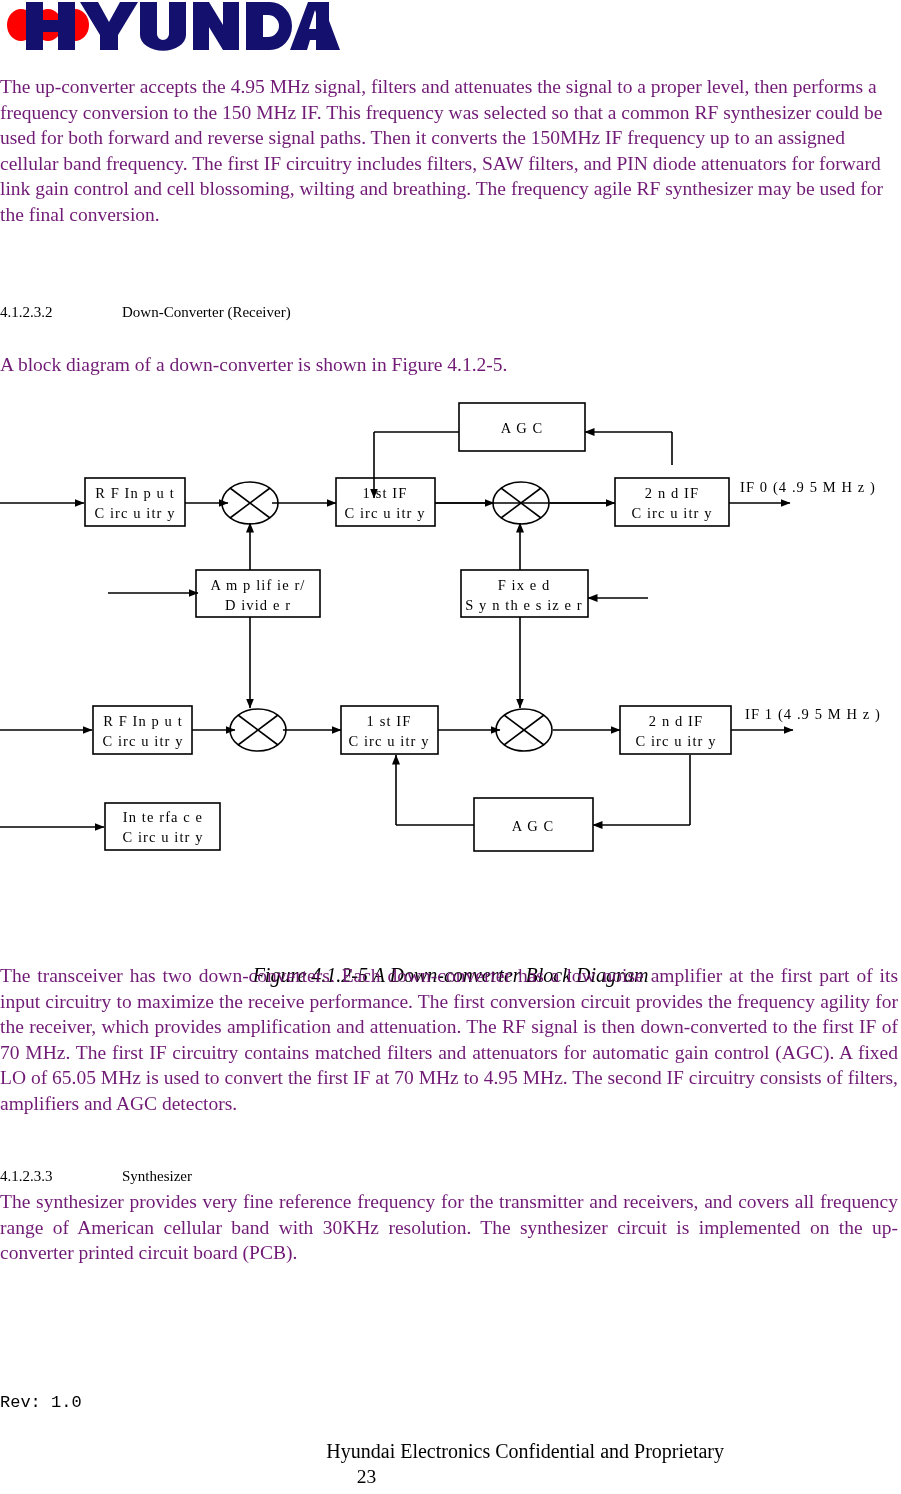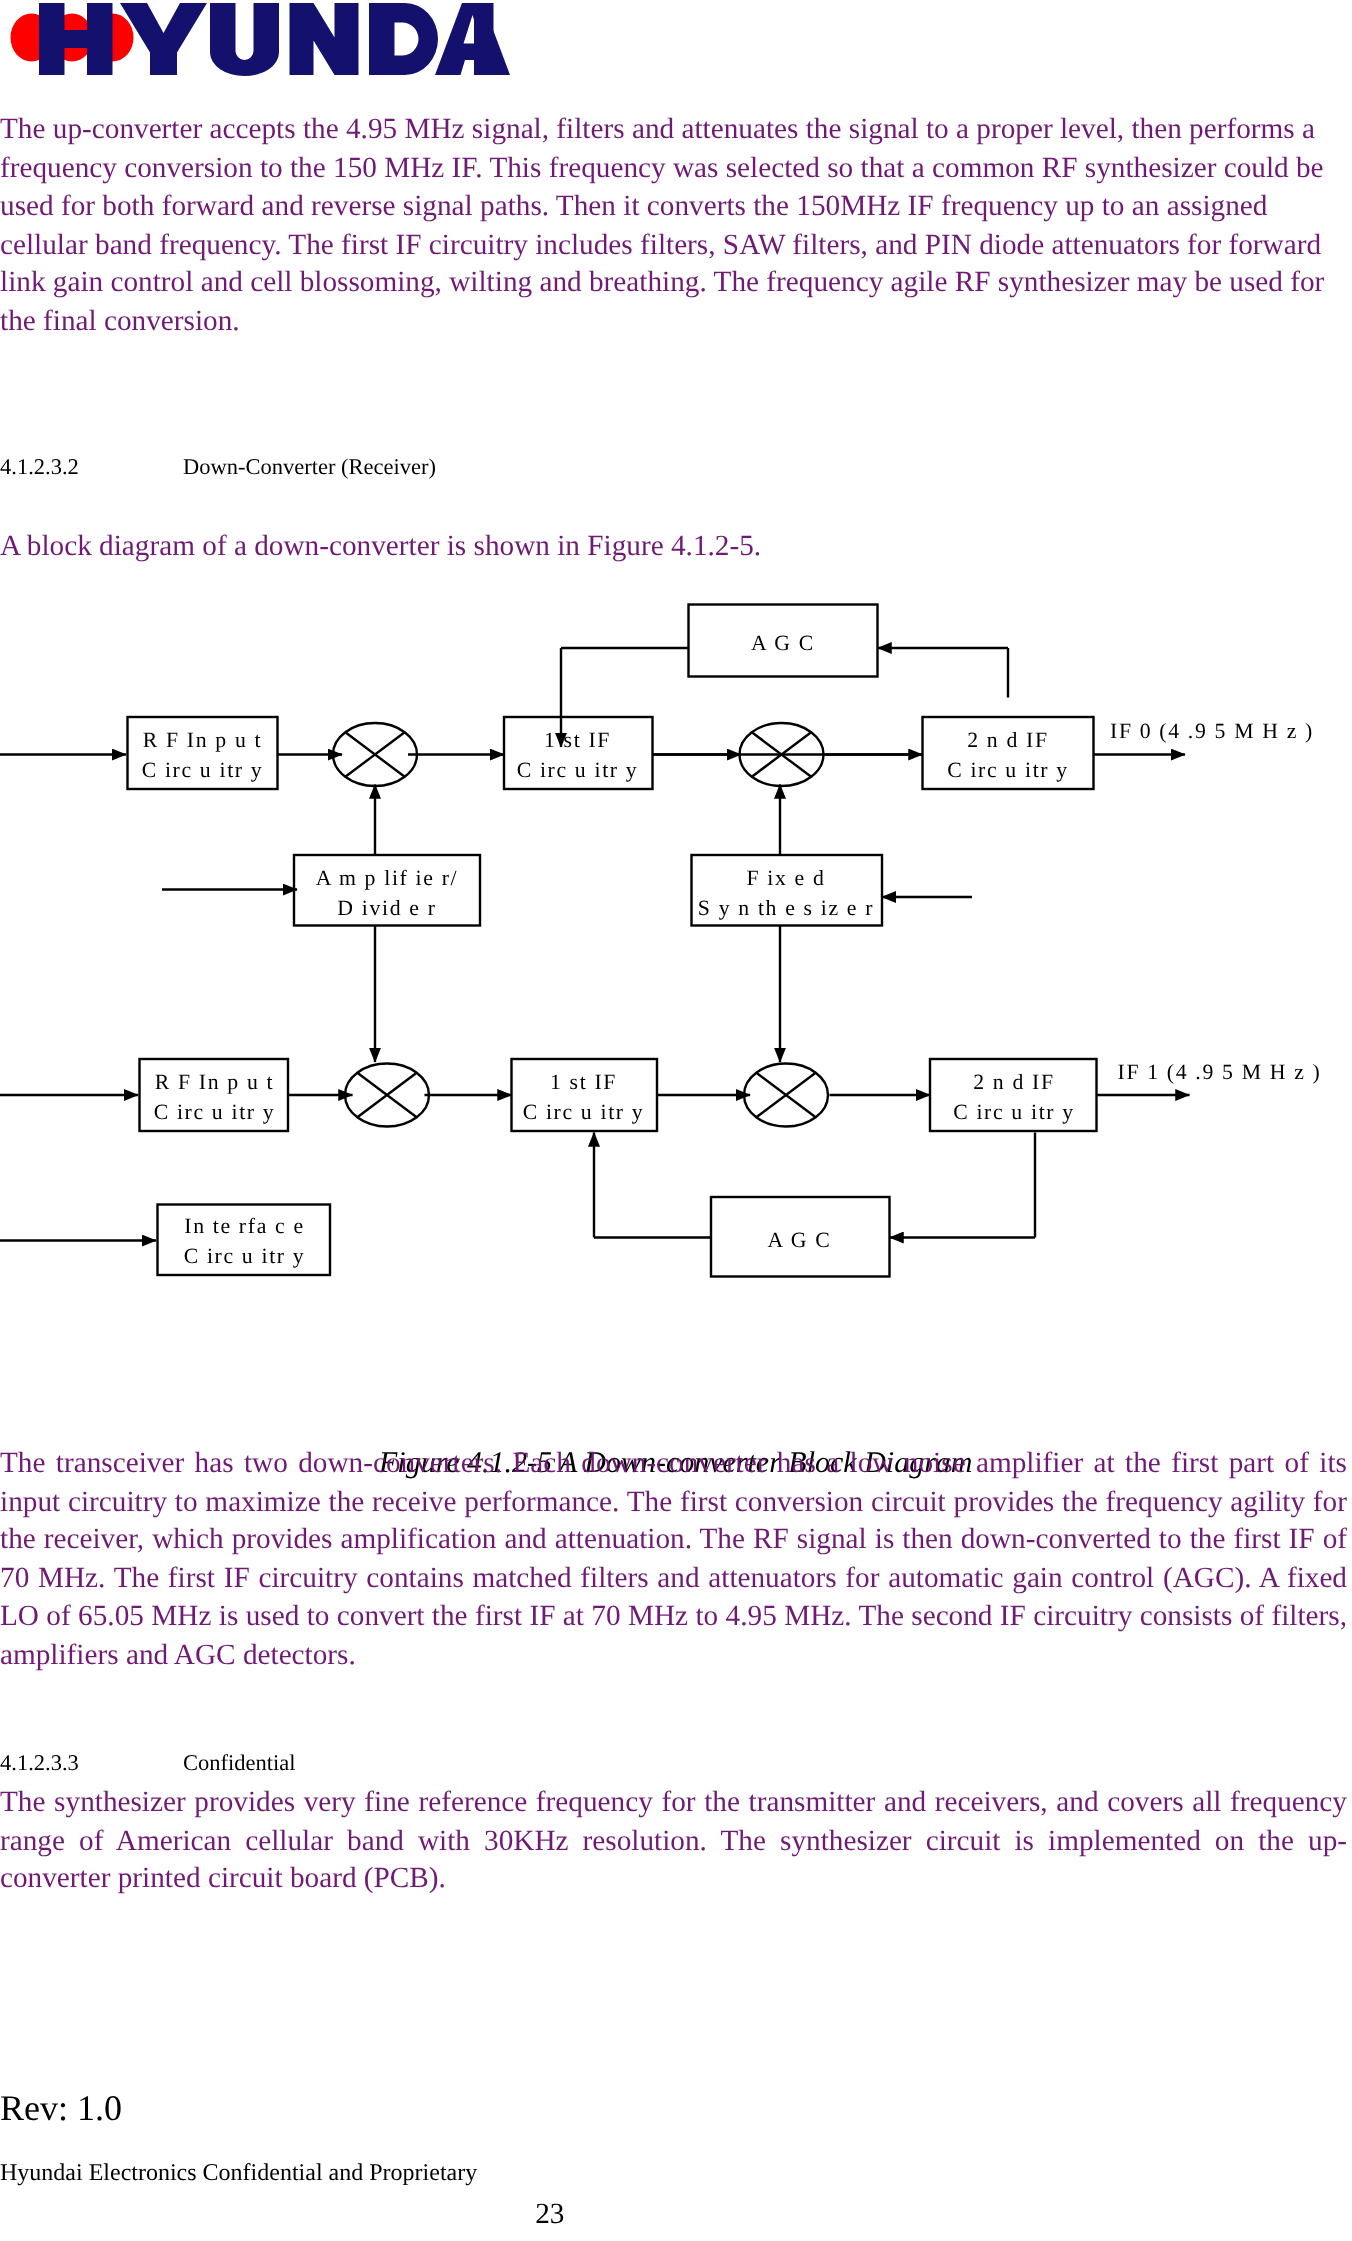--- a/index.html
+++ b/index.html
@@ -49,29 +49,30 @@
     font-size: 20px;
     text-align: center;
     width: 100%;
     left: 0;
   }
 
   .footer-rev {
     position: absolute;
     left: 0px;
     top: 1393px;
-    font-size: 24px;
+    font-size: 17px;
+    font-family: Liberation Mono, monospace;
   }
   .footer-conf {
     position: absolute;
     left: 0;
     top: 1440px;
     width: 724px;
-    text-align: left;
-    font-size: 16px;
+    text-align: right;
+    font-size: 20px;
   }
   .footer-page {
     position: absolute;
     left: 0;
     top: 1466px;
     width: 733px;
     text-align: center;
     font-size: 19.5px;
   }
 
@@ -252,20 +253,20 @@
 
     <text class="blk-label" x="533" y="441" text-anchor="middle">A G C</text>
   </svg>
 </div>
 
 <div class="caption" style="top:916px;margin-top:48px;">Figure  4.1.2-5 A Down-converter Block Diagram</div>
 
 <div class="para justify" style="left:0px; top:963px; width:898px;">The transceiver has two down-converters. Each down-converter has a low noise amplifier at the first part of its input circuitry to maximize the receive performance. The first conversion circuit provides the frequency agility for the receiver, which provides amplification and attenuation.  The RF signal is then down-converted to the first IF of 70 MHz. The first IF circuitry contains matched filters and attenuators for automatic gain control (AGC).  A fixed LO of 65.05 MHz is used to convert the first IF at 70 MHz to 4.95 MHz. The second IF circuitry consists of filters, amplifiers and AGC detectors.</div>
 
 <div class="heading" style="left:0px; top:1164px;">
-  <span class="num">4.1.2.3.3</span><span>Confidential</span>
+  <span class="num">4.1.2.3.3</span><span>Synthesizer</span>
 </div>
 
 <div class="para justify" style="left:0px; top:1189px; width:898px;">The synthesizer provides very fine reference frequency for the transmitter and receivers, and covers all frequency range of American cellular band with 30KHz resolution. The synthesizer circuit is implemented on the up-converter printed circuit board (PCB).</div>
 
 <div class="footer-rev">Rev: 1.0</div>
 <div class="footer-conf">Hyundai Electronics Confidential and Proprietary</div>
 <div class="footer-page">23</div>
 
 </body></html>

